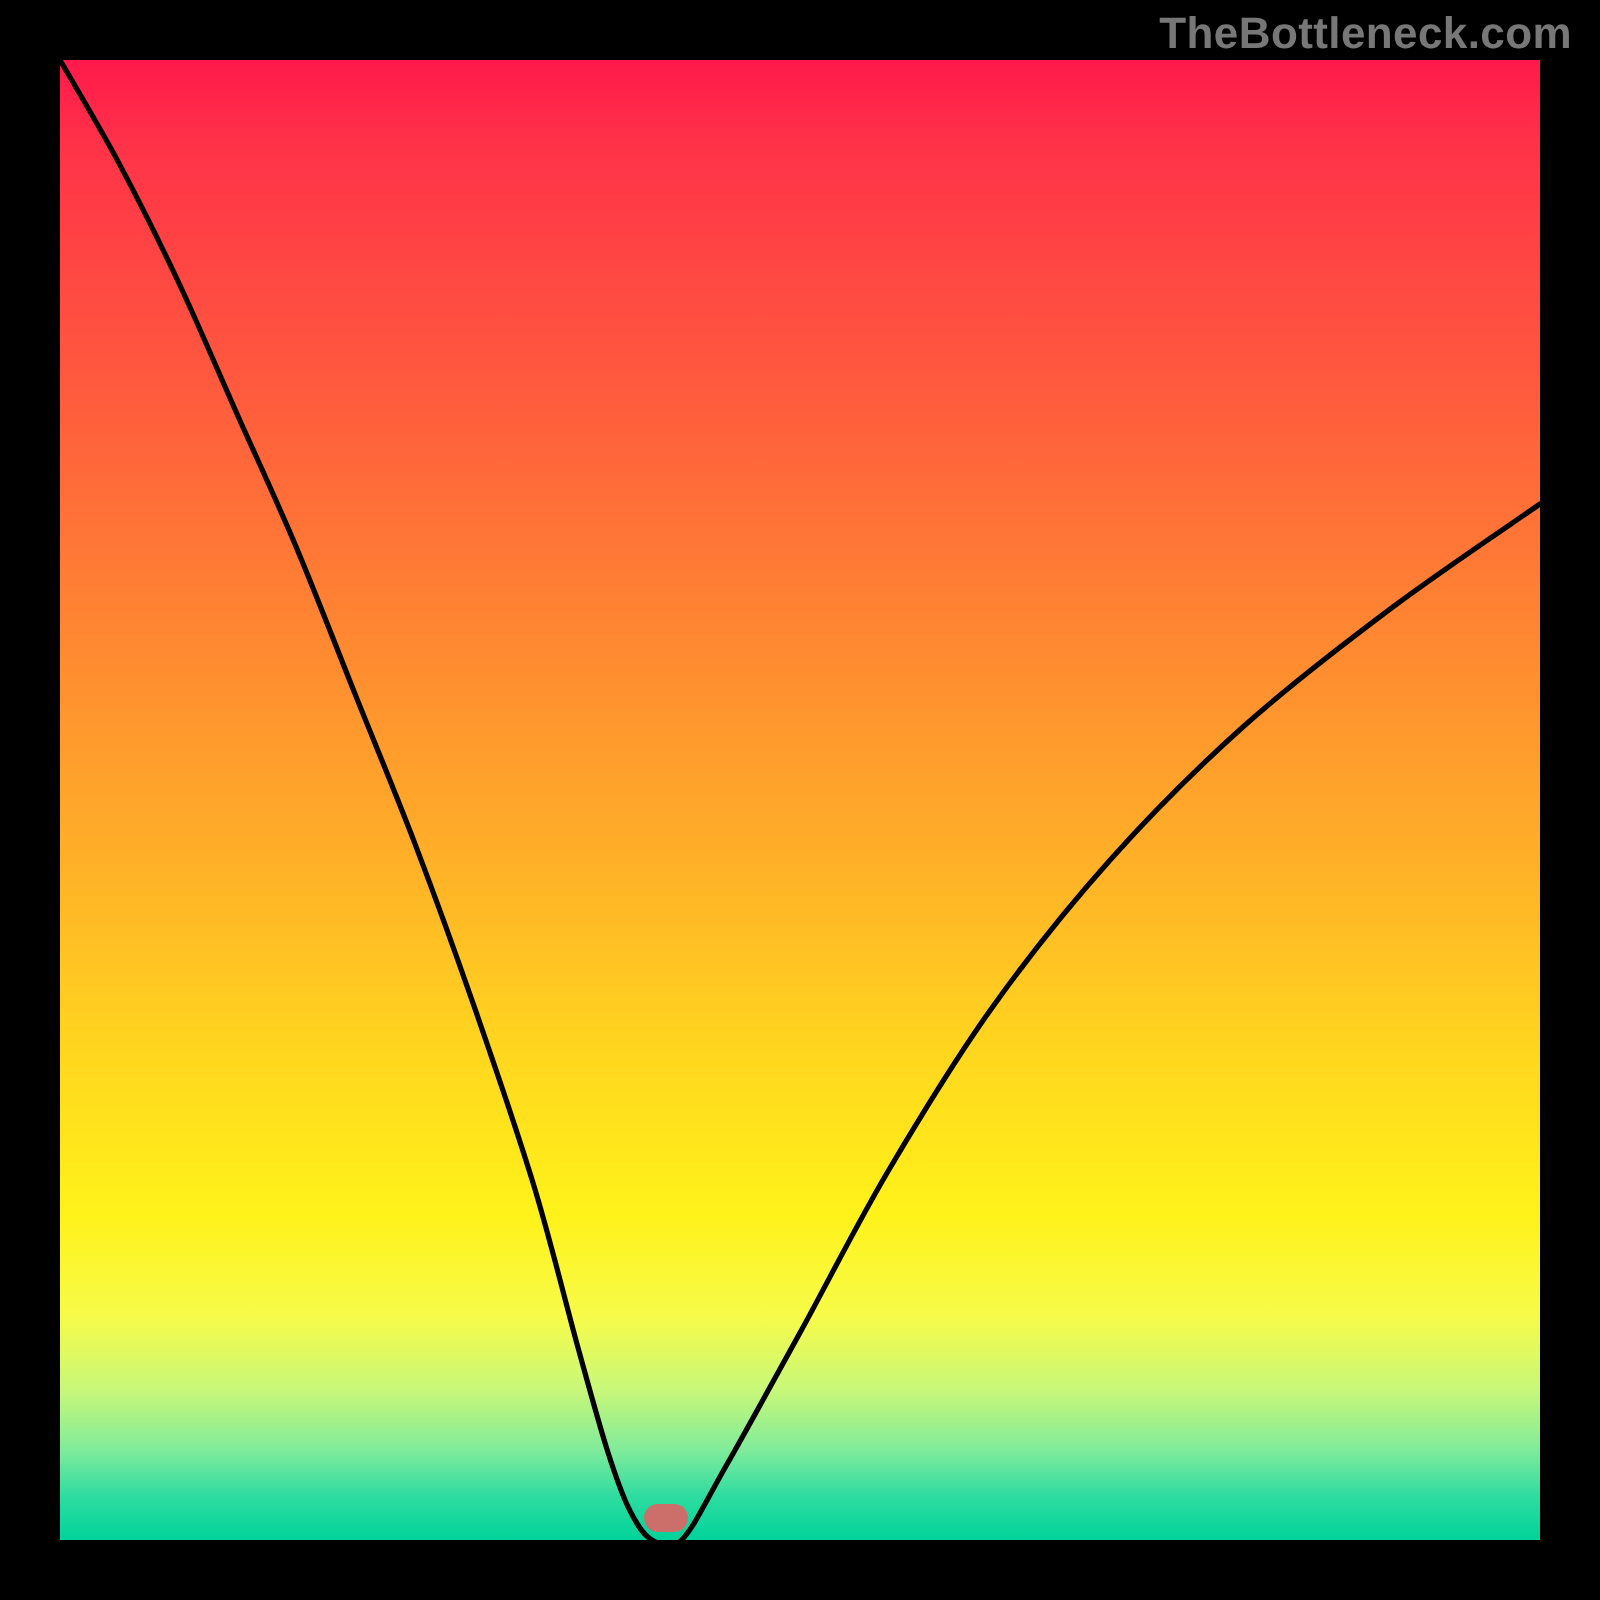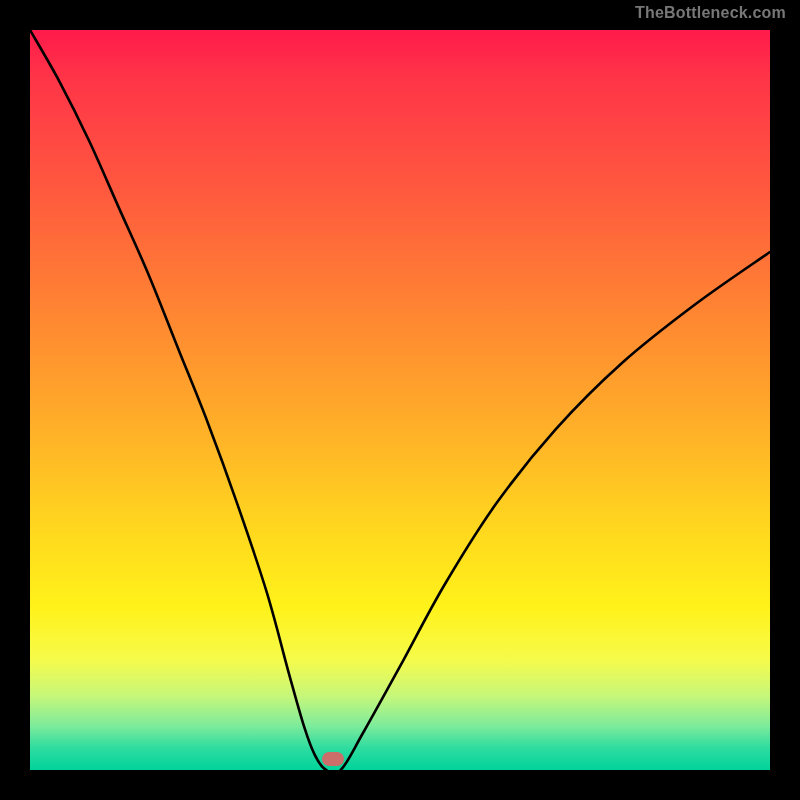--- a/index.html
+++ b/index.html
@@ -15,21 +15,21 @@
     position: relative;
     width: 800px;
     height: 800px;
     background: #000;
   }
   .watermark {
     position: absolute;
     top: 4px;
     right: 14px;
     color: #777;
-    font-size: 16px;
+    font-size: 22px;
     font-weight: 600;
     letter-spacing: 0.2px;
     user-select: none;
   }
   .plot-area {
     position: absolute;
     left: 30px;
     top: 30px;
     width: 740px;
     height: 740px;

